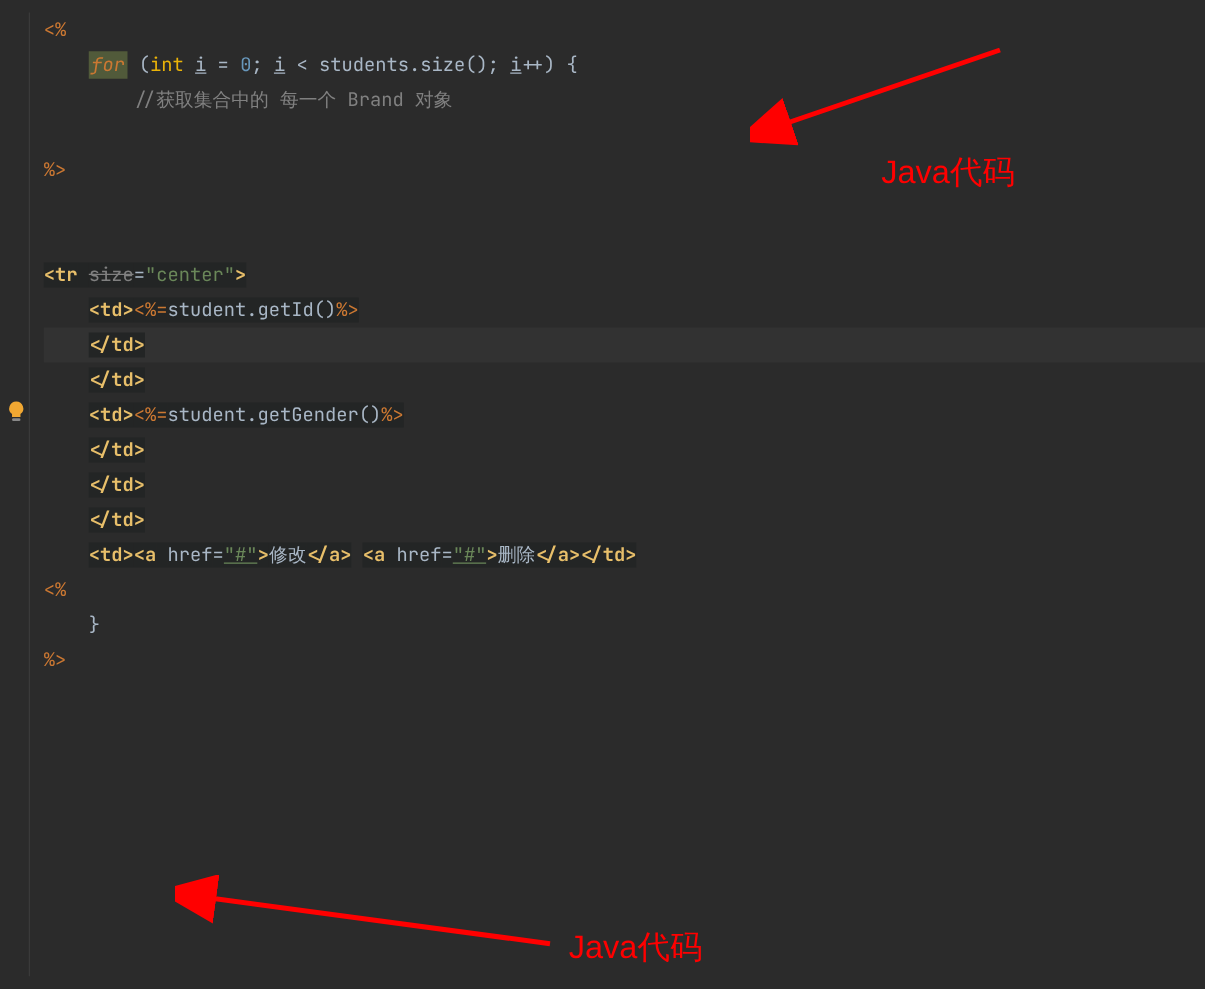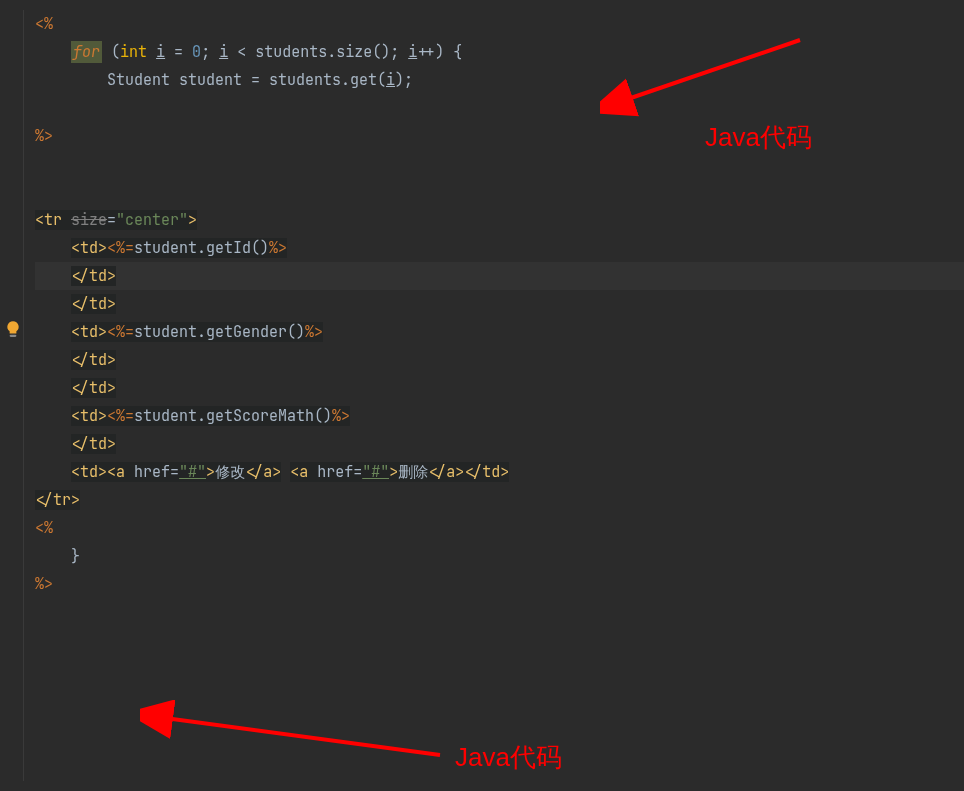--- a/index.html
+++ b/index.html
@@ -21,21 +21,21 @@
   white-space: pre;
   padding: 2px 0;
   position: relative;
 }
 .jsp-tag { color: #cc7832; }
 .keyword { color: #eab308; }
 .keyword-hl { background: #515a3a; color: #cc7832; padding: 1px 2px; font-style: italic; }
 .number { color: #6897bb; }
 .string { color: #6a8759; }
 .comment { color: #808080; }
-.html-tag { color: #e8bf6a; }
+.html-tag { color: #e8bf6a; font-weight: bold; }
 .html-tag-bg { background: #232525; }
 .html-attr-strike { color: #808080; text-decoration: line-through; }
 .underline { text-decoration: underline; text-decoration-style: solid; }
 .annotation {
   position: absolute;
   color: #ff0000;
   font-size: 26px;
   font-family: 'Microsoft YaHei', sans-serif;
   font-weight: normal;
   pointer-events: none;
@@ -77,36 +77,34 @@
   <svg viewBox="0 0 16 16">
       <path fill="#f0a732" d="M8 1a5 5 0 0 0-3 9v2h6v-2a5 5 0 0 0-3-9z"></path>
       <rect fill="#888" x="5" y="13" width="6" height="2" rx="1"></rect>
     </svg>
 </div>
 
 <div class="editor">
 <div class="code-content">
 <div class="line"><span class="jsp-tag">&lt;%</span></div>
 <div class="line">    <span class="keyword-hl">for</span><span> (</span><span class="keyword">int</span> <span class="underline">i</span><span> = </span><span class="number">0</span><span>; </span><span class="underline">i</span><span> &lt; students.size(); </span><span class="underline">i</span><span>++) {</span></div>
-<div class="line">        <span>Student student = students.get(</span><span class="underline">i</span><span>);</span></div>
+<div class="line">        <span class="comment"><span>//</span><span>获取集合中的 每一个 Brand 对象</span></span></div>
 <div class="line"> </div>
 <div class="line"><span class="jsp-tag">%&gt;</span></div>
 <div class="line"> </div>
 <div class="line"> </div>
 <div class="line"><span class="html-tag html-tag-bg">&lt;tr</span><span class="html-tag-bg"> </span><span class="html-attr-strike html-tag-bg">size</span><span class="html-tag-bg">=</span><span class="string html-tag-bg">"center"</span><span class="html-tag html-tag-bg">&gt;</span></div>
 <div class="line">    <span class="html-tag html-tag-bg">&lt;td&gt;</span><span class="jsp-tag html-tag-bg">&lt;%=</span><span class="html-tag-bg">student.getId()</span><span class="jsp-tag html-tag-bg">%&gt;</span></div>
 <div class="line caret-line">    <span class="html-tag html-tag-bg">&lt;/td&gt;</span></div>
 <div class="line">    <span class="html-tag html-tag-bg">&lt;/td&gt;</span></div>
 <div class="line">    <span class="html-tag html-tag-bg">&lt;td&gt;</span><span class="jsp-tag html-tag-bg">&lt;%=</span><span class="html-tag-bg">student.getGender()</span><span class="jsp-tag html-tag-bg">%&gt;</span></div>
 <div class="line">    <span class="html-tag html-tag-bg">&lt;/td&gt;</span></div>
 <div class="line">    <span class="html-tag html-tag-bg">&lt;/td&gt;</span></div>
-<div class="line">    <span class="html-tag html-tag-bg">&lt;td&gt;</span><span class="jsp-tag html-tag-bg">&lt;%=</span><span class="html-tag-bg">student.getScoreMath()</span><span class="jsp-tag html-tag-bg">%&gt;</span></div>
 <div class="line">    <span class="html-tag html-tag-bg">&lt;/td&gt;</span></div>
 <div class="line">    <span class="html-tag html-tag-bg">&lt;td&gt;</span><span class="html-tag html-tag-bg">&lt;a</span><span class="html-tag-bg"> </span><span class="html-tag-bg">href</span><span class="html-tag-bg">=</span><span class="string html-tag-bg underline">"#"</span><span class="html-tag html-tag-bg">&gt;</span><span class="html-tag-bg">修改</span><span class="html-tag html-tag-bg">&lt;/a&gt;</span><span> </span><span class="html-tag html-tag-bg">&lt;a</span><span class="html-tag-bg"> </span><span class="html-tag-bg">href</span><span class="html-tag-bg">=</span><span class="string html-tag-bg underline">"#"</span><span class="html-tag html-tag-bg">&gt;</span><span class="html-tag-bg">删除</span><span class="html-tag html-tag-bg">&lt;/a&gt;</span><span class="html-tag html-tag-bg">&lt;/td&gt;</span></div>
-<div class="line"><span class="html-tag html-tag-bg">&lt;/tr&gt;</span></div>
 <div class="line"><span class="jsp-tag">&lt;%</span></div>
 <div class="line">    <span>}</span></div>
 <div class="line"><span class="jsp-tag">%&gt;</span></div>
 </div>
 </div>
 
 <svg class="arrow" style="left:600px;top:30px;" width="220" height="90">
   <defs>
       <marker id="ah1" markerWidth="12" markerHeight="12" refX="2" refY="5" orient="auto">
         <polygon points="0 0, 12 5, 0 10" fill="#ff0000"></polygon>

